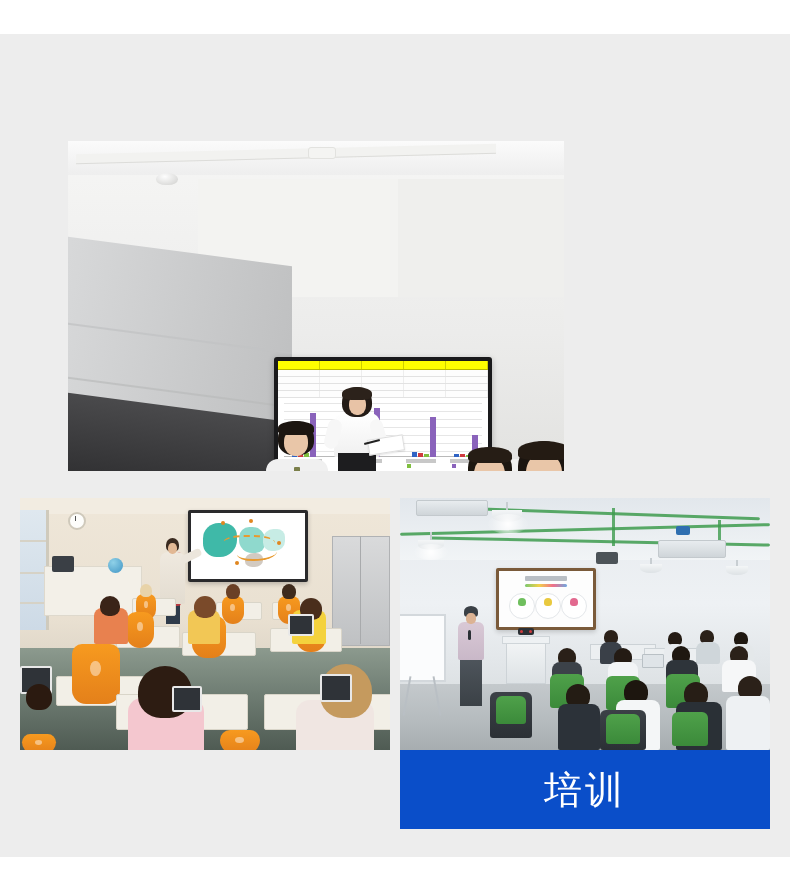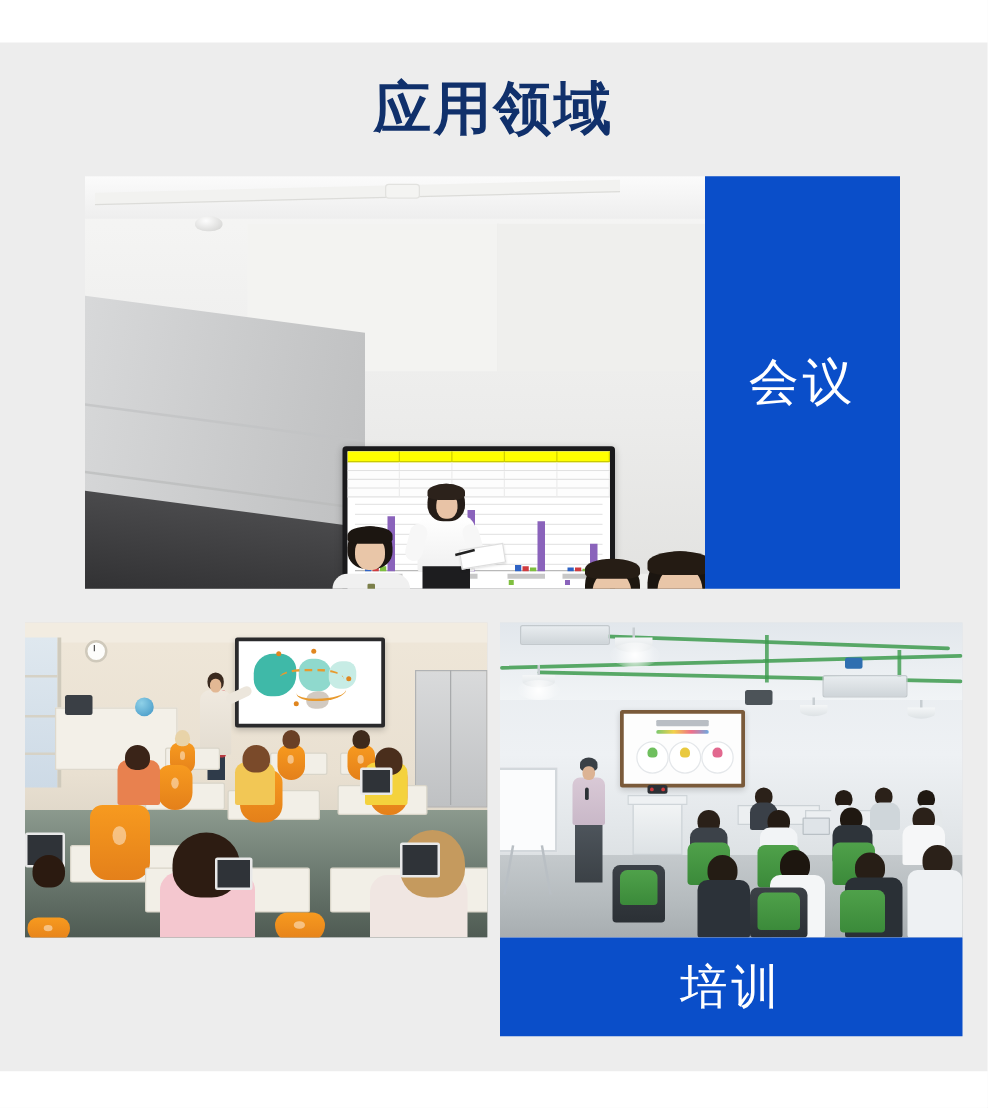--- a/index.html
+++ b/index.html
@@ -306,21 +306,20 @@
   .tr-laptop      { background:#dfe4e8; border:1px solid #b9c0c5; border-radius:1px; }
   .tr-desk        { background:#eceff1; border:1px solid #ccd2d6; }
 </style>
 </head>
 <body>
 
 <div id="page">
 
   <div id="bg-band"></div>
 
-  <div id="section-title">应用领域</div>
 
   <div id="card-meeting">
 
     <div id="meeting-photo">
 
       <div class="ph mt-wall-back"></div>
       <div class="ph mt-ceiling"></div>
       <div class="ph mt-ceil-beam"></div>
       <div class="ph mt-ceil-vent"></div>
       <div class="ph mt-smoke-det"></div>
@@ -436,23 +435,20 @@
       <div class="ph at-hair" style="left:450px;top:300px;width:52px;height:50px;background:#1b1510"></div>
       <div class="ph at-face" style="left:458px;top:312px;width:36px;height:42px"></div>
       <div class="ph" style="left:450px;top:300px;width:52px;height:19px;border-radius:50% 50% 26% 26%;background:#241b13"></div>
 
       <div class="ph at-hair" style="left:400px;top:306px;width:44px;height:42px;background:#1d1710"></div>
       <div class="ph at-face" style="left:406px;top:316px;width:31px;height:36px"></div>
       <div class="ph" style="left:400px;top:306px;width:44px;height:16px;border-radius:50% 50% 26% 26%;background:#261d15"></div>
 
     </div>
 
-    <div id="meeting-label">
-      <span class="cap">会议</span>
-    </div>
   </div>
 
   <div id="card-teaching">
     <div class="photo-frame">
       <div class="ph cl-wall"></div>
       <div class="ph cl-ceiling"></div>
       <div class="ph cl-floor"></div>
 
       <div class="ph cl-window"></div>
       <div class="ph cl-win-mull" style="top:42px"></div>

